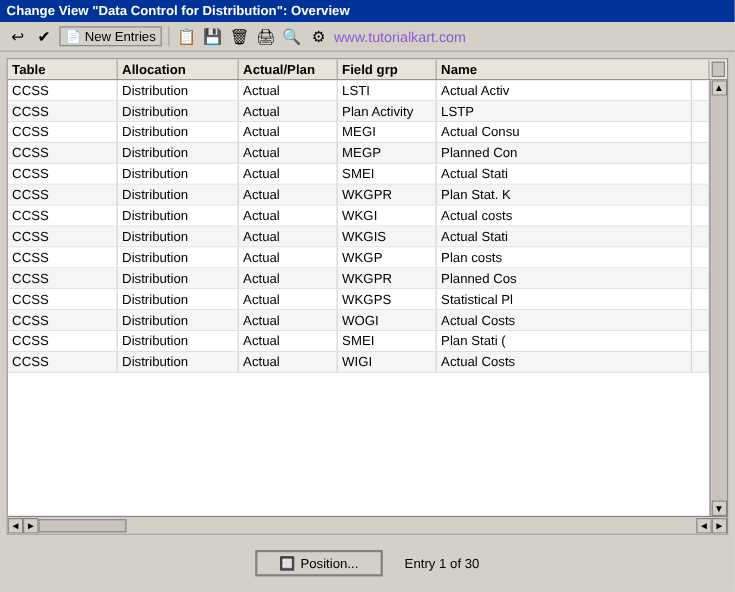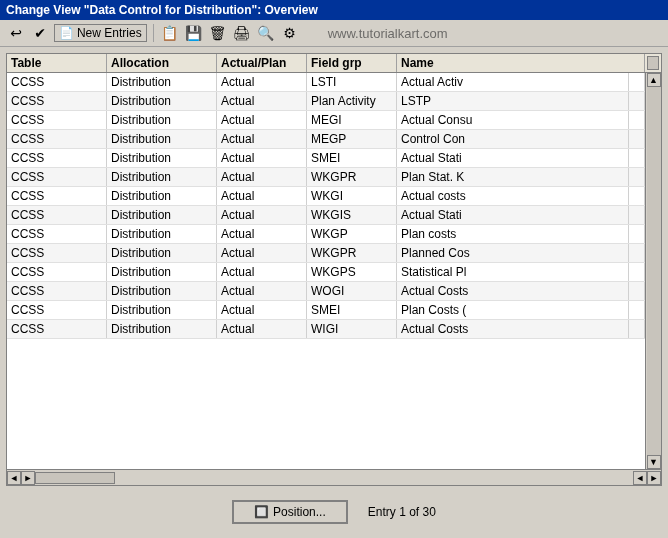--- a/index.html
+++ b/index.html
@@ -52,23 +52,23 @@
       display: inline-flex;
       align-items: center;
       gap: 3px;
       padding: 1px 4px;
       background: #d4d0c8;
       border: 1px solid #808080;
       cursor: pointer;
       font-size: 12px;
     }
     .watermark {
-      color: #404040;
+      color: #6d28d9;
       font-size: 13px;
-      margin-left: 24px;
+      margin-left: 0;
       opacity: 0.7;
     }
     .content-area {
       flex: 1;
       padding: 6px;
       display: flex;
       flex-direction: column;
       gap: 6px;
     }
     .table-container {
@@ -278,21 +278,21 @@
       <div class="td">Actual</div>
       <div class="td">MEGI</div>
       <div class="td">Actual Consu</div>
       <div class="td"></div>
     </div>
             <div class="table-row">
       <div class="td">CCSS</div>
       <div class="td">Distribution</div>
       <div class="td">Actual</div>
       <div class="td">MEGP</div>
-      <div class="td">Control Con</div>
+      <div class="td">Planned Con</div>
       <div class="td"></div>
     </div>
             <div class="table-row">
       <div class="td">CCSS</div>
       <div class="td">Distribution</div>
       <div class="td">Actual</div>
       <div class="td">SMEI</div>
       <div class="td">Actual Stati</div>
       <div class="td"></div>
     </div>
@@ -350,21 +350,21 @@
       <div class="td">Actual</div>
       <div class="td">WOGI</div>
       <div class="td">Actual Costs</div>
       <div class="td"></div>
     </div>
             <div class="table-row">
       <div class="td">CCSS</div>
       <div class="td">Distribution</div>
       <div class="td">Actual</div>
       <div class="td">SMEI</div>
-      <div class="td">Plan Costs (</div>
+      <div class="td">Plan Stati (</div>
       <div class="td"></div>
     </div>
             <div class="table-row">
       <div class="td">CCSS</div>
       <div class="td">Distribution</div>
       <div class="td">Actual</div>
       <div class="td">WIGI</div>
       <div class="td">Actual Costs</div>
       <div class="td"></div>
     </div>

